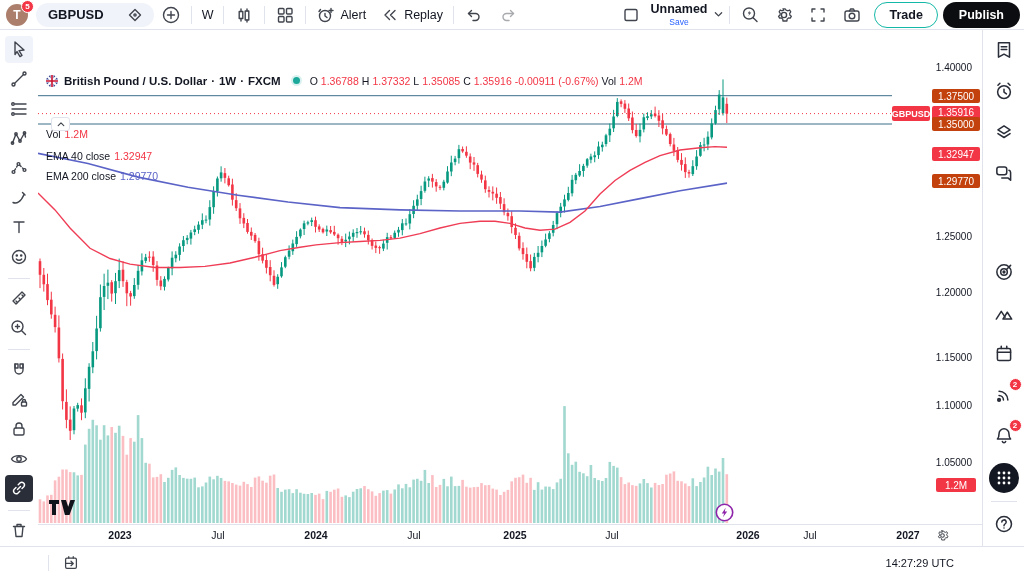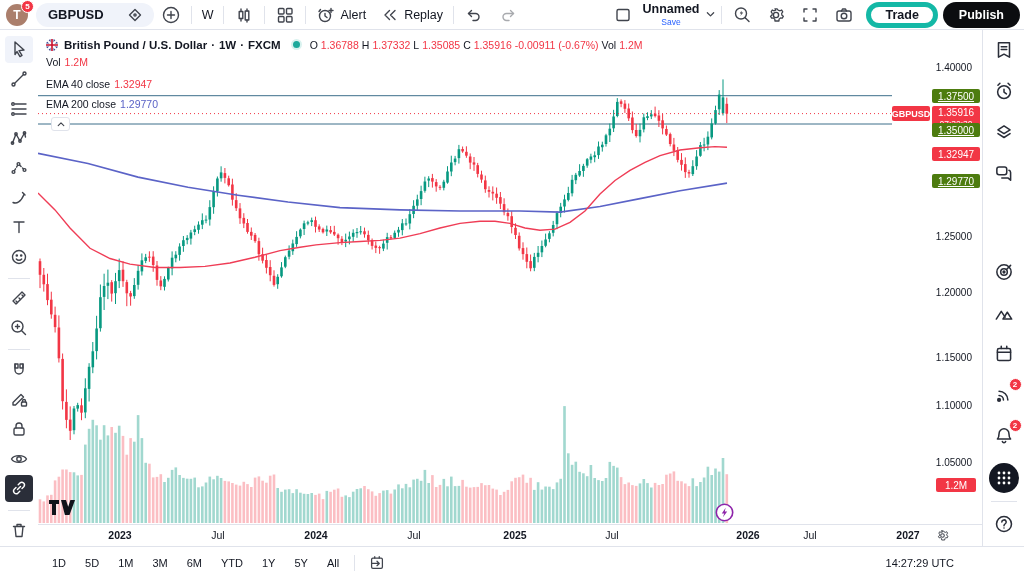--- a/index.html
+++ b/index.html
@@ -21,55 +21,55 @@
     justify-content:center; padding:0 3px; border:1px solid #fff; }
   .symbol-pill { display:flex; align-items:center; gap:22px; background:#f0f3fa; border-radius:15px;
     height:24px; padding:0 10px 0 12px; font-size:13px; font-weight:700; cursor:pointer; }
   svg.ic { display:block; fill:none; stroke:#40444d; stroke-width:1.4; stroke-linecap:round; stroke-linejoin:round; }
   .muted { opacity:.45; }
   .layoutname { display:flex; flex-direction:column; align-items:center; line-height:1; cursor:pointer; padding:0 4px; }
   .layoutname .nm { font-size:12.5px; font-weight:700; }
   .layoutname .sv { font-size:8.5px; color:#2962ff; margin-top:2px; }
   .pill-btn { height:26px; border-radius:14px; display:flex; align-items:center; padding:0 14px;
     font-size:12.5px; font-weight:600; cursor:pointer; }
-  .trade { border:5px solid #14b8a6; margin:0 5px; }
+  .trade { border:1px solid #14b8a6; margin:0 5px; }
   .publish { background:#0c0d10; color:#fff; padding:0 16px; }
 
   
   .main { flex:1; display:flex; min-height:0; }
   .drawbar { width:38px; flex:0 0 38px; display:flex; flex-direction:column; align-items:center; padding-top:6px; }
   .tool { width:28px; height:28px; border-radius:4px; display:flex; align-items:center; justify-content:center;
     cursor:pointer; margin-bottom:3px; }
   .tool.sel { background:#f0f3fa; }
   .tool.dark { background:#2a2e39; }
   .tool.dark svg { stroke:#fff; }
   .hsep { width:22px; height:1px; background:#e0e3eb; margin:5px 0 6px; }
 
   .chart-wrap { position:relative; width:944px; flex:0 0 944px; background:#fff; }
   #plot { position:absolute; left:0; top:0; }
 
   
   .legend { position:absolute; left:8px; top:6px; z-index:5; font-size:11px; }
-  .lrow { display:flex; align-items:center; gap:4px; height:17px; white-space:nowrap; }
+  .lrow { display:flex; align-items:center; gap:4px; height:17px; white-space:nowrap;margin-top:36px; }
   .lrow .ttl { font-size:11.5px; font-weight:600; }
   .flagdot { width:12px; height:12px; margin-right:2px; }
   .statusdot { width:7px; height:7px; border-radius:50%; background:#1ca99b; box-shadow:0 0 0 2px #d9f2ef; margin:0 6px 0 8px; }
   .ohlc { font-size:10.5px; display:flex; gap:3px; align-items:center; }
   .red { color:#f23645; } .blue { color:#5b63c7; }
   .lval { font-size:10.5px; }
   .llabel { font-size:10.5px; color:#131722; }
   .collapse-btn { position:absolute; left:13px; top:87px; width:19px; height:14px; background:#fff;
     border:1px solid #e0e3eb; border-radius:3px; z-index:6; display:flex; align-items:center; justify-content:center; cursor:pointer; }
 
   
   .price-axis { position:absolute; left:854px; top:0; width:90px; height:494px; font-size:10px; cursor:ns-resize; }
   .ax-label { position:absolute; right:10px; color:#131722; }
   .ax-badge { position:absolute; left:40px; width:48px; height:14px; color:#fff; font-size:10px;
     display:flex; align-items:center; justify-content:center; border-radius:2px; }
-  .ax-badge.bblue { background:#4d7c0f;text-decoration:underline; } .ax-badge.bred { background:#f23645; }
+  .ax-badge.bblue { background:#c2410c; } .ax-badge.bred { background:#f23645; }
   .px-block { position:absolute; left:40px; width:48px; border-radius:2px; background:#f23645; color:#fff;
     text-align:center; }
   .px-block .p { font-size:10px; height:14px; line-height:14px; }
   .px-block .cd { font-size:8.5px; height:10px; line-height:9px; opacity:.95; }
   .sym-badge { position:absolute; left:0; width:38px; height:15px; background:#f23645; color:#fff; font-size:9px;
     font-weight:600; display:flex; align-items:center; justify-content:center; border-radius:2px; }
 
   
   .time-axis { position:absolute; left:0; top:494px; width:944px; height:22px; border-top:1px solid #e0e3eb;
     font-size:10.5px; cursor:ew-resize; background:#fff; }
@@ -956,21 +956,21 @@
             <div class="ax-label" style="top: 314px; margin-top: 8px;">1.15000</div>
             <div class="ax-label" style="top: 370px;">1.10000</div>
             <div class="ax-label" style="top: 427px;">1.05000</div>
           </div>
         <div class="ax-badge bblue" style="top:59px">1.37500</div>
         <div class="sym-badge" style="top:76px">GBPUSD</div>
         <div class="px-block" style="top:76px">
           <div class="p">1.35916</div>
           <div class="cd">07:32:30</div>
         </div>
-        <div class="ax-badge bblue" style="top:93px">1.35000</div>
+        <div class="ax-badge bblue" style="top:87px">1.35000</div>
         <div class="ax-badge bred" style="top:117px">1.32947</div>
         <div class="ax-badge bblue" style="top:144px">1.29770</div>
         <div class="ax-badge bred" style="top:448px; width:40px; left:44px">1.2M</div>
       </div>
 
       <div class="time-axis">
         <div id="t-ticks">
             <div class="t-tick yr" style="left: 82px;">2023</div>
             <div class="t-tick" style="left: 180px;">Jul</div>
             <div class="t-tick yr" style="left: 278px;">2024</div>
@@ -1081,31 +1081,20 @@
         <svg class="ic" width="22" height="22" viewBox="0 0 20 20">
             <circle cx="10" cy="10" r="6.8"></circle>
             <path d="M8 8.2a2 2 0 1 1 2.8 1.9c-.6.3-.8.7-.8 1.4"></path>
             <circle cx="10" cy="13.6" r=".7" fill="#2a2e39" stroke="none"></circle>
           </svg>
       </div>
     </aside>
   </div>
 
   <footer class="bottombar">
-    <div id="ranges" style="display:flex;align-items:center">
-        <div class="range-btn">1D</div>
-        <div class="range-btn">5D</div>
-        <div class="range-btn">1M</div>
-        <div class="range-btn">3M</div>
-        <div class="range-btn">6M</div>
-        <div class="range-btn">YTD</div>
-        <div class="range-btn">1Y</div>
-        <div class="range-btn">5Y</div>
-        <div class="range-btn">All</div>
-      </div>
     <div class="fsep"></div>
     <div class="tool" style="margin:0">
       <svg class="ic" width="18" height="18" viewBox="0 0 20 20">
           <rect x="4" y="4.5" width="12" height="11.5" rx="1.5"></rect>
           <path d="M7.5 4.5V3M12.5 4.5V3"></path>
           <path d="M2.5 10.5h8m-2.5-2.5 2.5 2.5-2.5 2.5" transform="translate(2 0)"></path>
         </svg>
     </div>
     <div class="clock">14:27:29 UTC</div>
   </footer>

